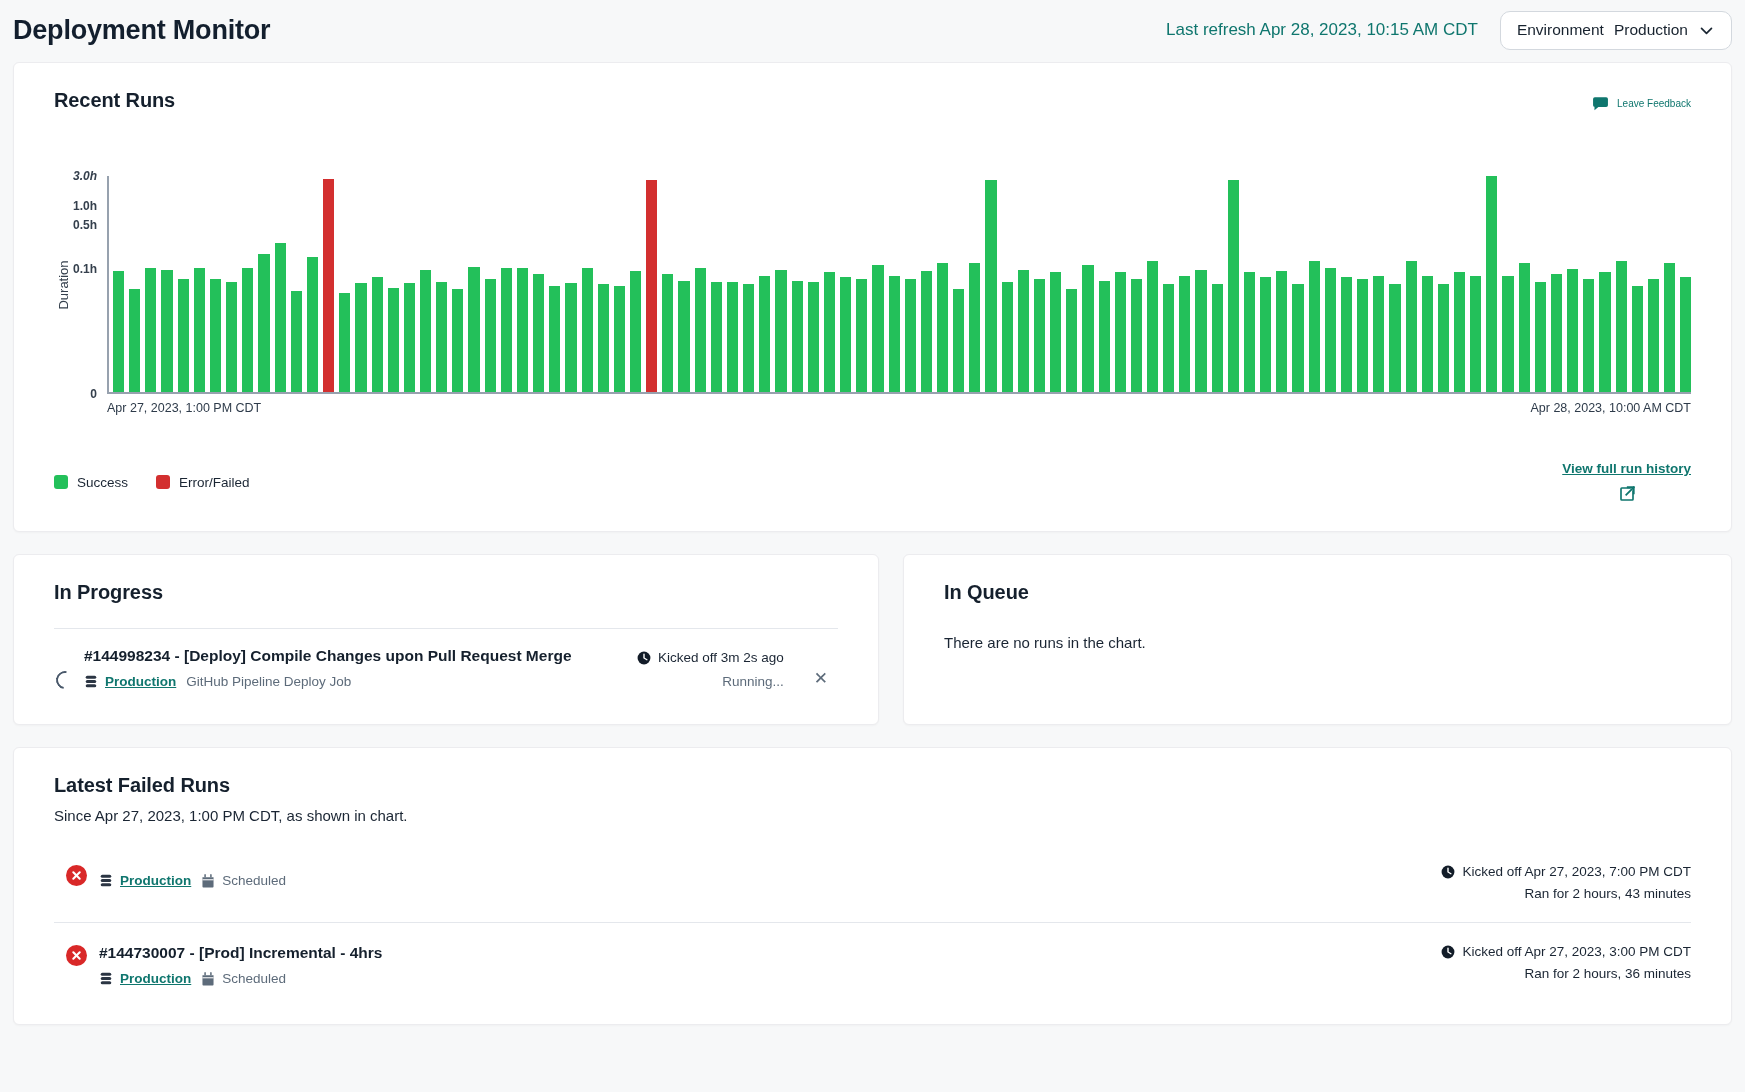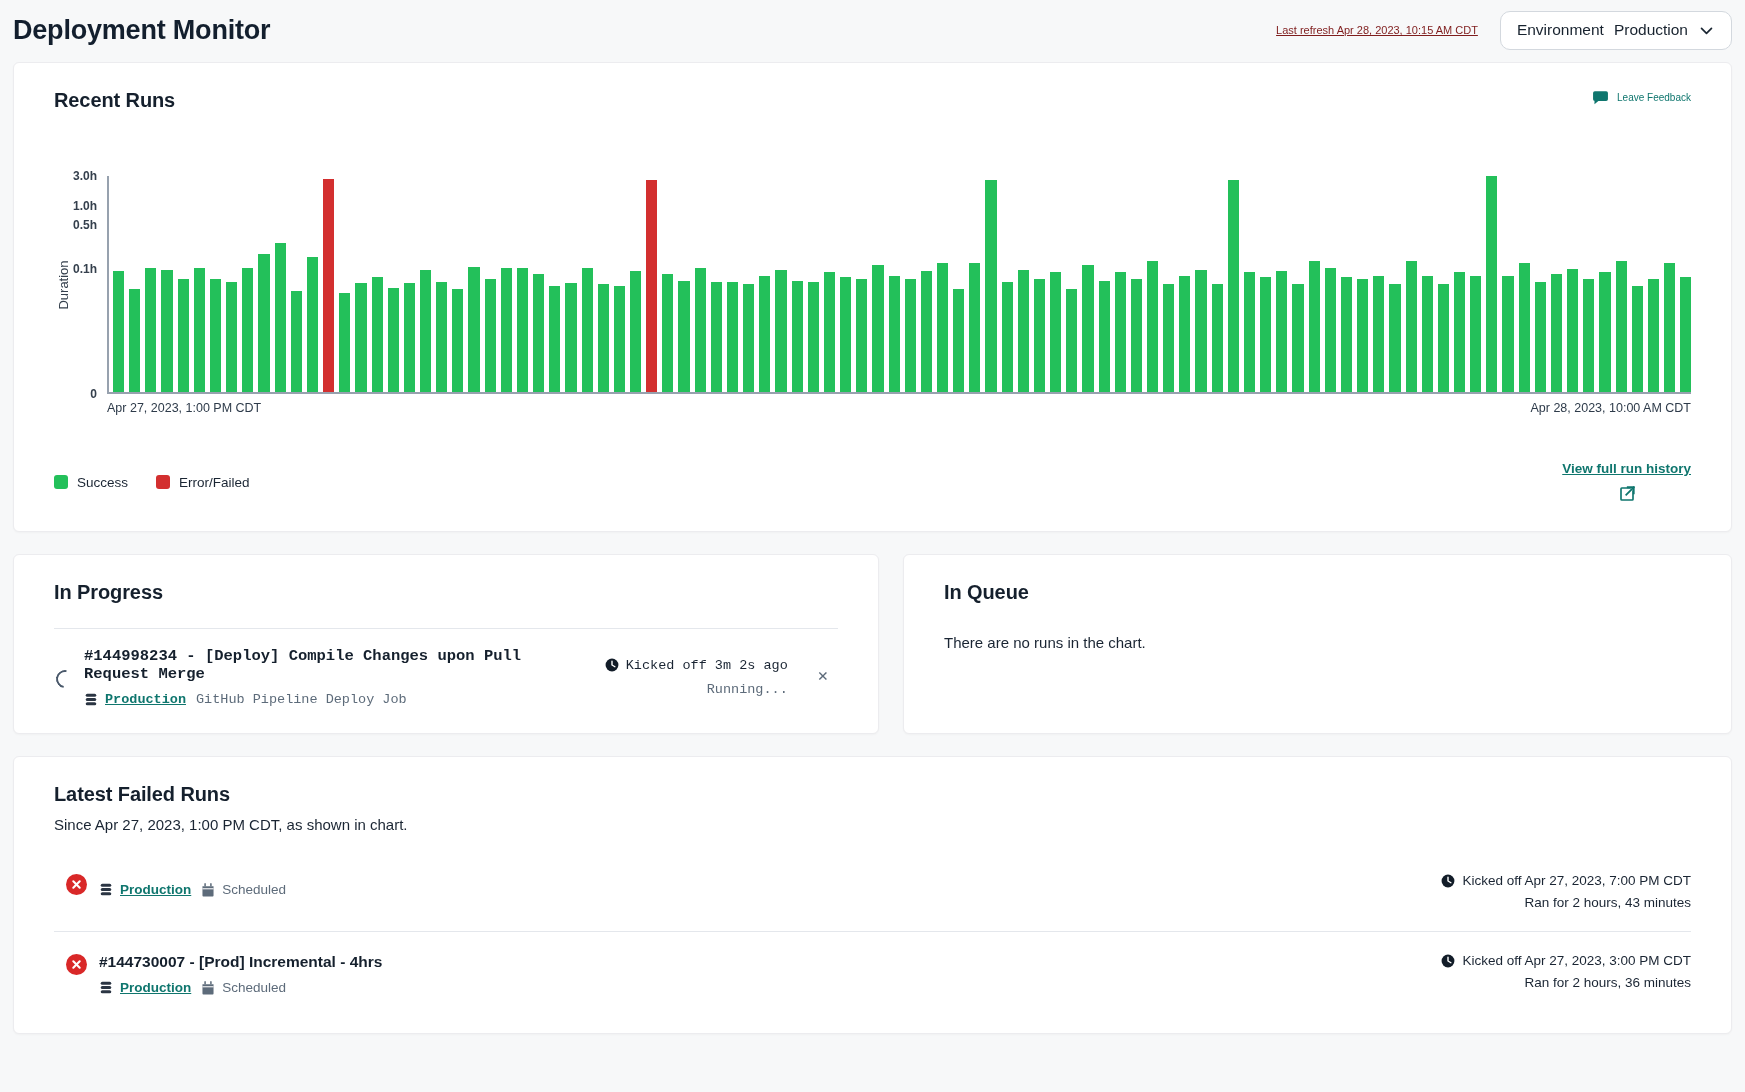--- a/index.html
+++ b/index.html
@@ -8,40 +8,40 @@
     width:1745px; min-height:1092px;
     font-family:"Liberation Sans","DejaVu Sans",sans-serif;
     color:#15202d;
   }
   .page { width:1745px; padding:0 13px 14px 13px; }
 
   
   .top-header { display:flex; justify-content:space-between; align-items:center; padding:12px 0 14px 0; height:62px; }
   .page-title { font-size:27px; font-weight:700; color:#131f2e; letter-spacing:-0.2px; }
   .header-right { display:flex; align-items:center; gap:22px; }
-  .last-refresh { font-size:11px; color:#7f1d1d;text-decoration:underline; }
+  .last-refresh { font-size:17px; color:#0f766e; }
   .env-select {
     display:flex; align-items:center; gap:10px;
     background:#fff; border:1px solid #d3d8de; border-radius:10px;
     padding:9px 16px; font-size:15.5px; color:#17222e; cursor:pointer;
     height:39px;
   }
   .env-select .chev { display:inline-flex; }
 
   
   .card {
     background:#fff; border:1px solid #ececef; border-radius:6px;
     box-shadow:0 1px 2px rgba(16,24,40,.03);
     padding:26px 40px;
   }
   .card-heading { font-size:20px; font-weight:700; color:#15202d; letter-spacing:-0.1px; }
 
   
   .recent-runs { margin-bottom:22px; padding-bottom:28px; }
-  .rr-head { display:flex; justify-content:space-between; align-items:flex-start; }
+  .rr-head { display:flex; justify-content:space-between; align-items:flex-end; }
   .feedback-link { display:flex; align-items:center; gap:8px; color:#0f766e; font-size:10px; text-decoration:none; cursor:pointer; }
   .stats-row { display:flex; gap:58px; margin-top:26px; }
   .stat-label { font-size:13.5px; font-weight:700; color:#2e3b4a; }
   .stat-value { font-size:27px; font-weight:700; color:#15202d; margin-top:7px; letter-spacing:-0.3px; }
 
   .chart-row { position:relative; padding-left:53px; margin-top:64px; }
   .plot { position:relative; height:218px; border-left:2px solid #97a1ae; border-bottom:2px solid #97a1ae; }
   .y-gutter { position:absolute; left:0; top:0; width:51px; height:218px; }
   .ytick { position:absolute; right:8px; transform:translateY(50%); font-size:12px; font-weight:600; color:#35404d; white-space:nowrap; }
   .ylabel { position:absolute; left:2px; top:50%; writing-mode:vertical-rl; transform:translateY(-50%) rotate(180deg); font-size:13px; color:#35404d; }
@@ -55,21 +55,21 @@
   .swatch { width:14px; height:14px; border-radius:3px; }
   .history-link { display:flex; align-items:center; gap:9px; color:#0f766e; font-size:13.5px; font-weight:600; cursor:pointer;flex-direction:column; }
   .history-link .txt { text-decoration:underline; }
 
   
   .row-2 { display:flex; gap:24px; margin-bottom:22px; }
   .in-progress { flex:868; min-height:171px; }
   .in-queue { flex:827; min-height:171px; }
   .divider { border:none; border-top:1px solid #e4e7ec; margin:24px 0 0 0; }
 
-  .run-row { display:flex; align-items:center; margin-top:18px; padding-left:2px;font-family:Liberation Mono, monospace; }
+  .run-row { display:flex; align-items:flex-end; margin-top:18px; padding-left:2px; }
   .spinner {
     width:18px; height:18px; border-radius:50%;
     border:2.5px solid transparent; border-left-color:#49586a; border-top-color:#49586a;
     transform:rotate(-35deg); margin-top:3px; flex:none;
   }
   .run-main { flex:1; margin-left:10px; }
   .run-title { font-size:15.5px; font-weight:700; color:#15202d; }
   .run-meta { display:flex; align-items:center; gap:10px; margin-top:9px; }
   .meta-pair { display:flex; align-items:center; gap:7px; }
   .env-link { font-size:13.5px; font-weight:600; color:#0f766e; text-decoration:underline; cursor:pointer; }
@@ -231,21 +231,21 @@
             <div class="bar" title="0.13 hours" style="height: 60.8%; background: rgb(35, 192, 90);"></div>
             <div class="bar" title="0.05 hours" style="height: 48.86%; background: rgb(35, 192, 90);"></div>
             <div class="bar" title="0.065 hours" style="height: 52.14%; background: rgb(35, 192, 90);"></div>
             <div class="bar" title="0.118 hours" style="height: 59.59%; background: rgb(35, 192, 90);"></div>
             <div class="bar" title="0.07 hours" style="height: 53.06%; background: rgb(35, 192, 90);"></div>
           </div>
       </div>
       <div class="y-gutter">
         <span class="ylabel">Duration</span>
         <div>
-            <div class="ytick" style="bottom: 100%;">3.0h</div>
+            <div class="ytick" style="bottom: 100%; font-style: italic;">3.0h</div>
             <div class="ytick" style="bottom: 86.28%;">1.0h</div>
             <div class="ytick" style="bottom: 77.62%;">0.5h</div>
             <div class="ytick" style="bottom: 57.52%;">0.1h</div>
             <div class="ytick" style="bottom: 0%;">0</div>
           </div>
       </div>
     </div>
     <div class="x-labels">
       <span>Apr 27, 2023, 1:00 PM CDT</span>
       <span>Apr 28, 2023, 10:00 AM CDT</span>

